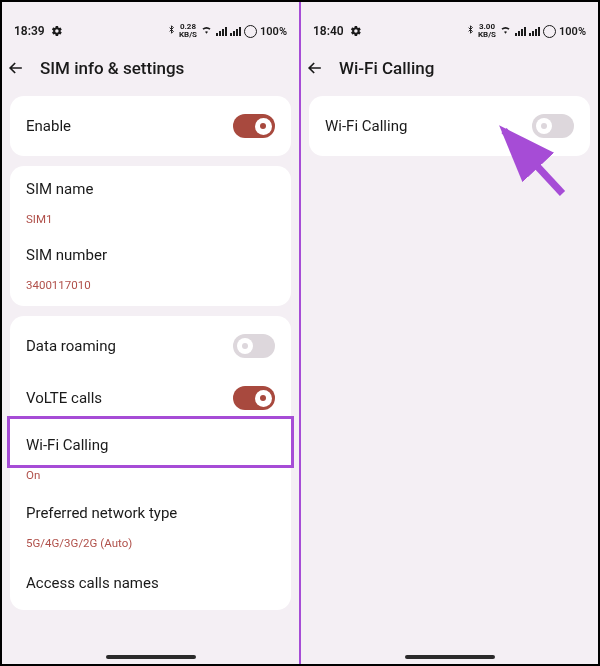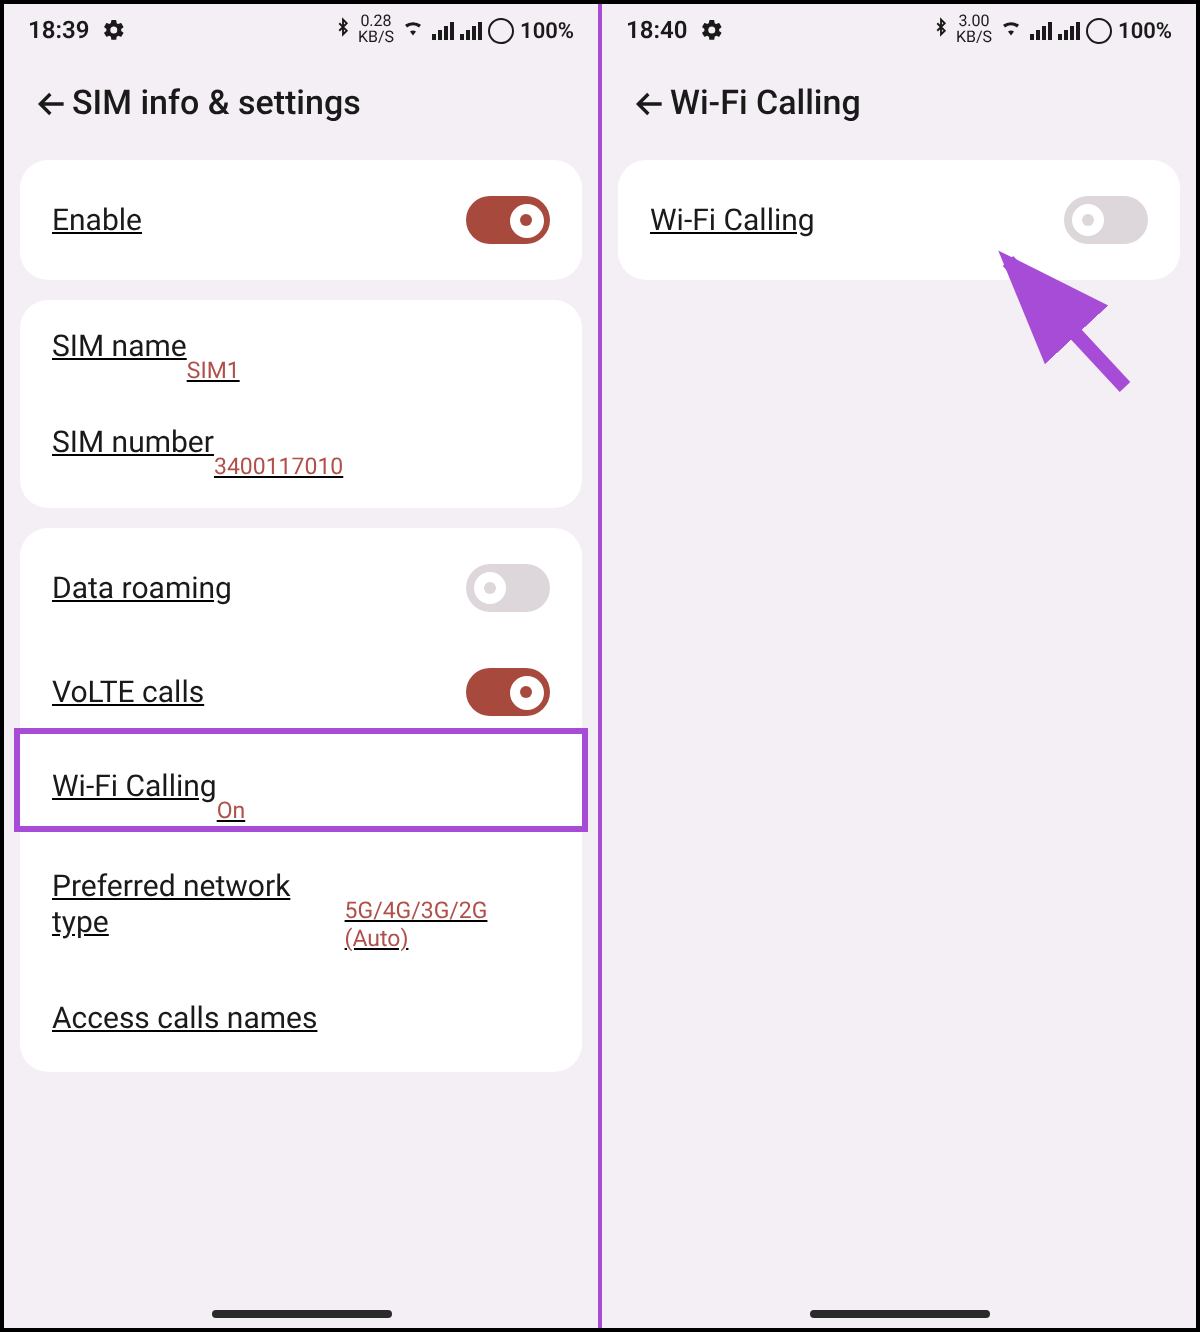--- a/index.html
+++ b/index.html
@@ -30,49 +30,51 @@
   .statusbar {
     height: 26px;
     display: flex;
     align-items: center;
     justify-content: space-between;
     padding: 0 12px;
     font-size: 12px;
     font-weight: 600;
     color: #1a1a1a;
     background: #f4eff4;
+    margin-top: 16px;
   }
   .statusbar .sb-left { display: flex; align-items: center; gap: 6px; }
   .statusbar .sb-right { display: flex; align-items: center; gap: 3px; font-size: 11px; }
   .gear-icon { width: 12px; height: 12px; }
-  .kbs { font-size: 8px; line-height: 8px; text-align: center; font-weight:400;}
+  .kbs { font-size: 8px; line-height: 8px; text-align: center; font-weight:700;}
   .header {
     display: flex;
     align-items: center;
-    padding: 14px 14px 18px 14px;
+    gap: 14px;
+    padding: 14px 14px 18px 4px;
   }
   .back-arrow { width: 20px; height: 20px; }
   .header-title { font-size: 17px; font-weight: 500; color: #1a1a1a; }
-  .content { padding: 0 8px; display: flex; flex-direction: column; gap: 10px; text-decoration: underline; }
+  .content { padding: 0 8px; display: flex; flex-direction: column; gap: 10px; }
   .card {
     background: #fff;
     border-radius: 14px;
     padding: 4px 0;
   }
   .row {
     display: flex;
     align-items: center;
     justify-content: space-between;
     padding: 14px 16px;
     position: relative;
   }
   .row.subrow { padding: 10px 16px 10px 16px; }
   .row-label { font-size: 15px; color: #1a1a1a; }
   .row-sub { font-size: 11.5px; color: #b0504a; margin-top: 14px; }
-  .row-stack { display: flex; flex-direction: row; }
+  .row-stack { display: flex; flex-direction: column; }
   .toggle {
     width: 42px; height: 24px; border-radius: 12px; position: relative;
     flex-shrink: 0;
   }
   .toggle.on { background: #a8493e; }
   .toggle.off { background: #ddd7dc; }
   .toggle .knob {
     width: 17px; height: 17px; border-radius: 50%; background: #fff;
     position: absolute; top: 3.5px;
   }

